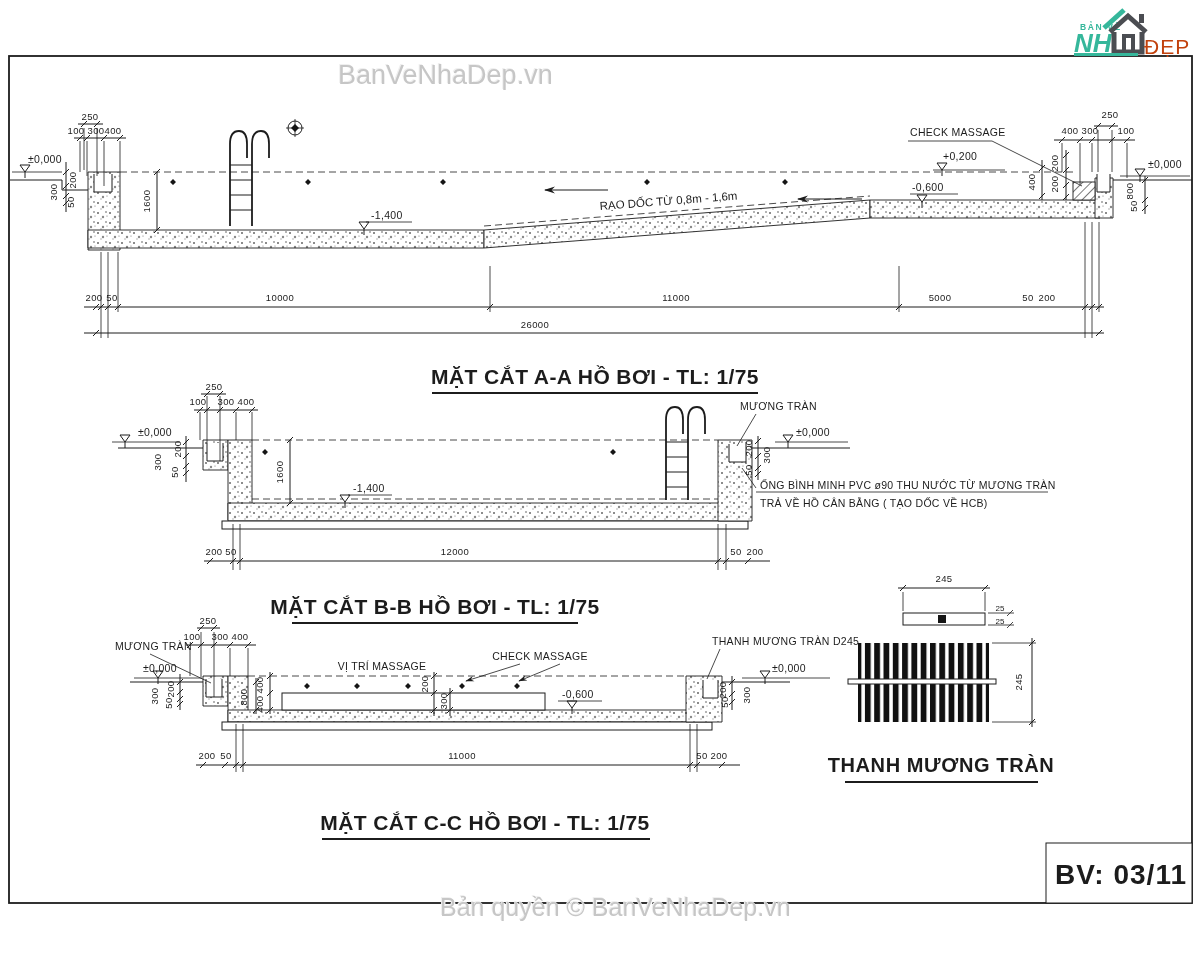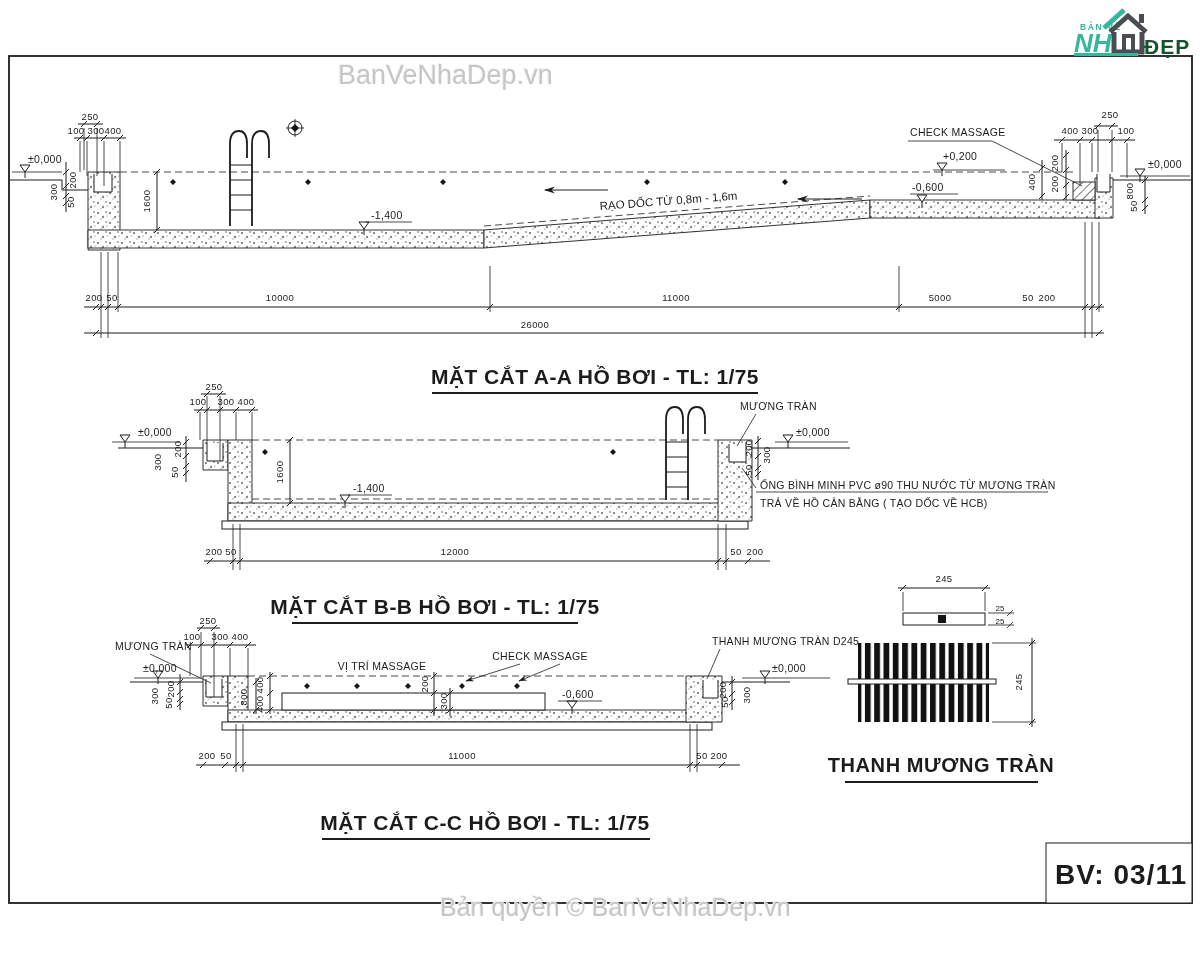--- a/index.html
+++ b/index.html
@@ -23,22 +23,22 @@
   .wht{fill:#fff;stroke:#1c1c1c;stroke-width:1;}
   .htc{fill:url(#hatch);stroke:#1c1c1c;stroke-width:.9;}
   .blk{fill:#151515;stroke:none;}
   .wm{position:absolute;color:#c6c6c6;text-shadow:1px 1px 0 #ffffff,-1px -1px 0 #efefef;}
   #wm-top{left:338px;top:60px;font-size:27px;}
   #wm-bottom{left:440px;top:893px;font-size:25px;}
   #logo{position:absolute;left:1068px;top:4px;width:126px;height:54px;}
   #logo .l-top{position:absolute;left:12px;top:18px;font-size:8.5px;font-weight:700;
                letter-spacing:1.6px;color:#35b79b;}
   #logo .l-main{position:absolute;left:6px;top:24px;font-size:26px;font-weight:700;color:#35b79b;font-style:italic;}
-  #logo .l-suffix{position:absolute;left:76px;top:31px;font-size:21px;font-weight:700;
-                  color:#14532d;letter-spacing:1px;}
+  #logo .l-suffix{position:absolute;left:76px;top:31px;font-size:21px;font-weight:400;
+                  color:#c2410c;letter-spacing:1px;}
   #logo .l-bar{position:absolute;left:6px;top:49px;width:64px;height:3px;background:#35b79b;}
   #logo svg{left:34px;top:2px;}
 </style>
 </head>
 <body>
 
 <div id="page">
 
 <svg width="1200" height="960" viewBox="0 0 1200 960">
   <defs>

